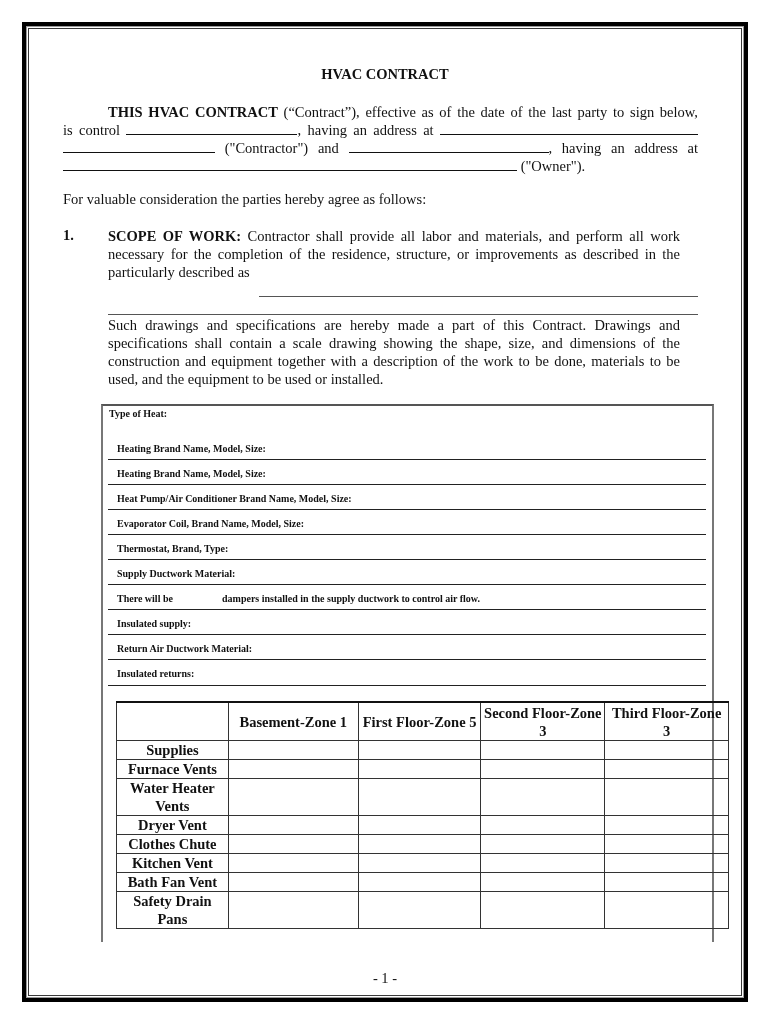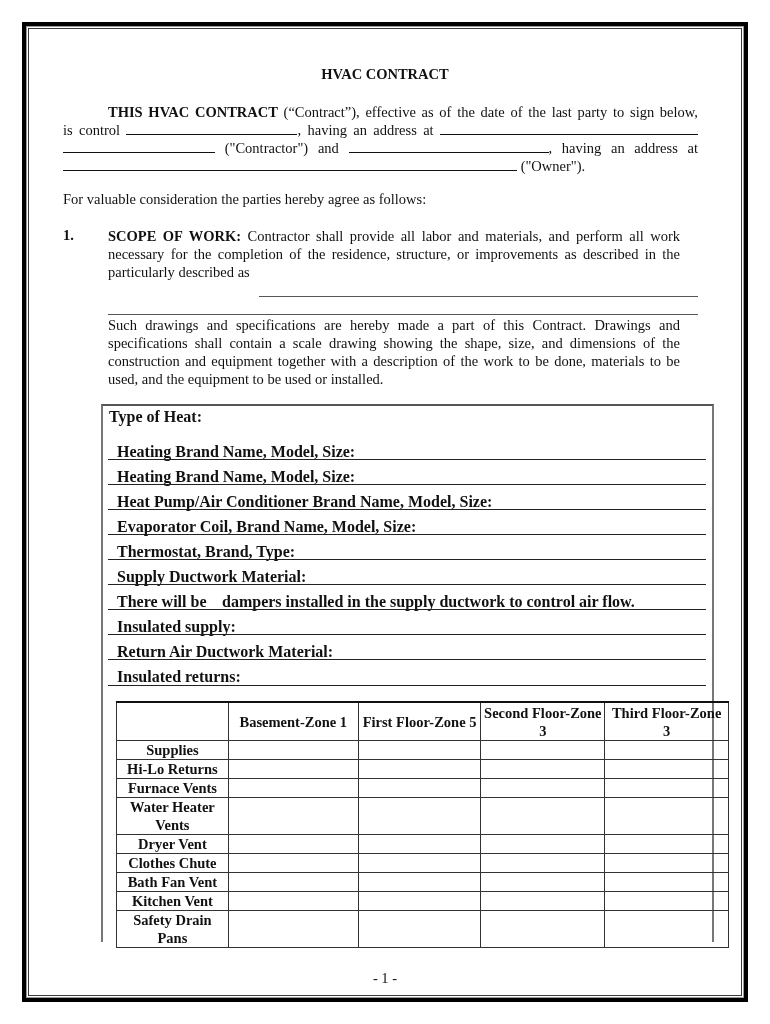--- a/index.html
+++ b/index.html
@@ -25,21 +25,21 @@
     .secnum { left: 63px; top: 227px; font-size: 14.5px; font-weight: bold; }
     .scope { left: 108px; width: 572px; top: 227px; font-size: 14.5px; line-height: 18px; text-align: justify; }
     .scope .jl { display: block; text-align: justify; text-align-last: justify; white-space: nowrap; }
     .hr-line { position: absolute; height: 0; border-top: 1px solid #555; }
     .drawings { left: 108px; width: 572px; top: 316px; font-size: 14.5px; line-height: 18px; }
     .drawings .jl { display: block; text-align: justify; text-align-last: justify; white-space: nowrap; }
     .drawings .nl { display: block; white-space: nowrap; }
 
     .infobox { position: absolute; left: 101px; top: 404px; width: 613px; height: 538px;
       border-left: 2px solid #777; border-right: 2px solid #777; border-top: 2px solid #555; box-sizing: border-box; }
-    .info-label { position: absolute; left: 117px; font-size: 16px; font-weight: bold; white-space: nowrap; }
+    .info-label { position: absolute; left: 117px; font-size: 10px; font-weight: bold; white-space: nowrap; }
     .info-line { position: absolute; left: 108px; width: 598px; border-top: 1.5px solid #222; }
     .type-heat { left: 109px; top: 408px; }
 
     table.zones { position: absolute; left: 116px; top: 701px; width: 613px; border-collapse: collapse;
       font-size: 14.5px; font-weight: bold; }
     table.zones td, table.zones th { border: 1px solid #333; padding: 0 2px; text-align: center; line-height: 18px; }
     table.zones tr.hdr td { height: 37px; }
     table.zones tr.top-border td { border-top: 2px solid #111; }
     table.zones tr.r1 td { height: 17px; }
     table.zones tr.r2 td { height: 35px; }
@@ -121,27 +121,20 @@
     <td>Third Floor-Zone 3</td>
   </tr>
   <tr class="r1">
     <td>Supplies</td>
     <td></td>
         <td></td>
         <td></td>
         <td></td>
   </tr>
   <tr class="r1">
-    <td>Hi-Lo Returns</td>
-    <td></td>
-        <td></td>
-        <td></td>
-        <td></td>
-  </tr>
-  <tr class="r1">
     <td>Furnace Vents</td>
     <td></td>
         <td></td>
         <td></td>
         <td></td>
   </tr>
   <tr class="r2">
     <td>Water Heater Vents</td>
     <td></td>
         <td></td>
@@ -156,28 +149,28 @@
         <td></td>
   </tr>
   <tr class="r1">
     <td>Clothes Chute</td>
     <td></td>
         <td></td>
         <td></td>
         <td></td>
   </tr>
   <tr class="r1">
-    <td>Bath Fan Vent</td>
+    <td>Kitchen Vent</td>
     <td></td>
         <td></td>
         <td></td>
         <td></td>
   </tr>
   <tr class="r1">
-    <td>Kitchen Vent</td>
+    <td>Bath Fan Vent</td>
     <td></td>
         <td></td>
         <td></td>
         <td></td>
   </tr>
   <tr class="r2">
     <td>Safety Drain Pans</td>
     <td></td>
         <td></td>
         <td></td>

